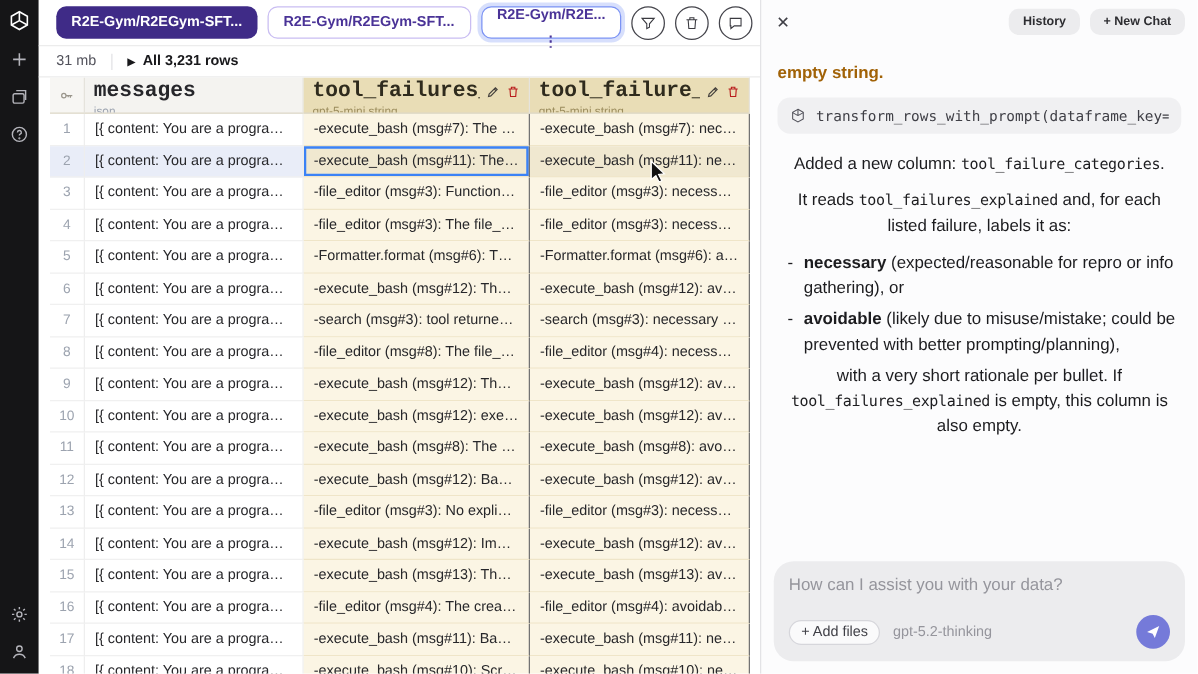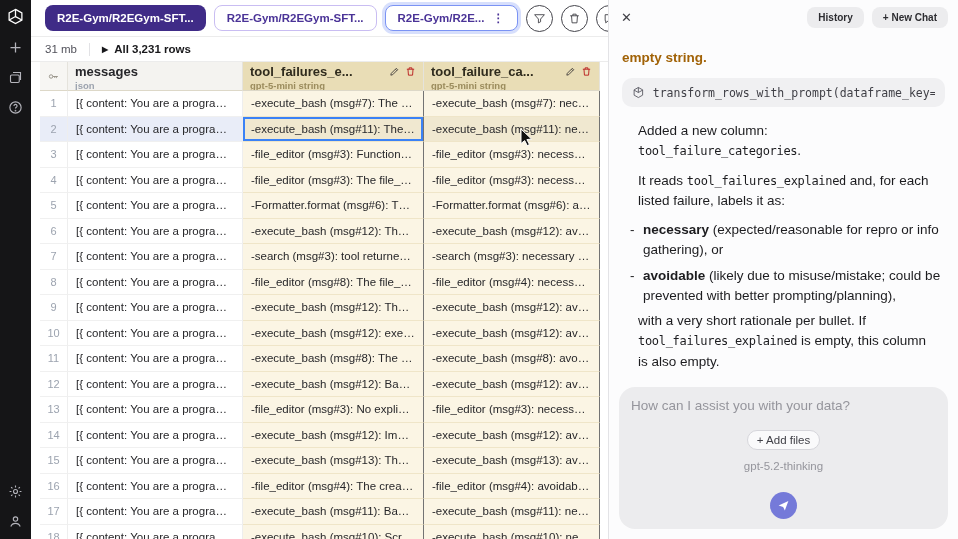--- a/index.html
+++ b/index.html
@@ -11,44 +11,44 @@
   .rail .spacer { flex:1; }
   .rail svg { display:block; }
 
   
   .main { flex:1; display:flex; flex-direction:column; background:#fff; min-width:0; }
 
   .topbar { height:36px; display:flex; align-items:center; padding:0 8px 0 14px; gap:8px; flex-shrink:0; }
   .pill { height:26px; display:flex; align-items:center; gap:8px; padding:0 12px; border-radius:8px; font-size:11.5px; font-weight:600; white-space:nowrap; cursor:pointer; }
   .pill.filled { background:#3f2b87; color:#fff; }
   .pill.outline { background:#fff; color:#4a3397; border:1px solid #c9bdf2; }
-  .pill.active { background:#fff; color:#4a3397; border:1px solid #7b93f4; box-shadow:0 0 0 3px rgba(110,141,246,.28); }
+  .pill.active { background:#fff; color:#4a3397; border:1px solid #7b93f4; box-shadow:0 0 0 3px rgba(110,141,246,.28);flex-direction:column; }
   .pill .dots { font-weight:700; color:#4a3397; letter-spacing:1px; }
   .cbtn { width:27px; height:27px; border-radius:50%; border:1px solid #45454c; background:#fff; display:flex; align-items:center; justify-content:center; cursor:pointer; flex-shrink:0; }
   .cbtn svg { stroke:#3a3a40; fill:none; stroke-width:1.6; }
 
   .metabar { height:26px; border-top:1px solid #ececec; border-bottom:1px solid #ececec; display:flex; align-items:center; padding:0 14px; gap:12px; font-size:11.5px; flex-shrink:0; }
   .metabar .size { color:#52525b; }
   .metabar .vdiv { width:1px; height:13px; background:#e2e2e5; }
   .metabar .rows { display:flex; align-items:center; gap:6px; color:#18181b; font-weight:600; cursor:pointer; }
   .metabar .tri { font-size:8px; color:#18181b; }
 
   
   .tablewrap { flex:1; overflow:hidden; padding-left:9px; }
   .thead { display:flex; height:29px; }
   .th { border-right:1px solid #e5e3dc; border-bottom:1px solid #ddd8c8; padding:2px 7px; overflow:hidden; cursor:pointer; }
   .th.num { width:28px; background:#f7f6f3; display:flex; align-items:center; justify-content:center; padding:0; }
   .th.msg { width:175px; background:#f4f3f0; }
   .th.cream { background:#e9ddb6; }
   .th.c2 { width:181px; }
   .th.c3 { width:176px; }
   .th-top { display:flex; align-items:center; gap:5px; }
-  .th-name { font-size:13px; font-weight:700; color:#2f2b1d; white-space:nowrap; overflow:hidden; }
+  .th-name { font-size:17px; font-weight:700; color:#2f2b1d; white-space:nowrap; overflow:hidden;font-family:Liberation Mono, monospace; }
   .th.msg .th-name { color:#26262a; }
-  .th-type { font-size:9.5px; color:#9b8c5d; white-space:nowrap; margin-top:1px;font-weight:bold; }
+  .th-type { font-size:9.5px; color:#9b8c5d; white-space:nowrap; margin-top:1px; }
   .th.msg .th-type { color:#9ca3af; }
   .hicons { margin-left:auto; display:flex; gap:5px; align-items:center; }
   .hicons svg { display:block; }
 
   .tbody { overflow:hidden; }
   .trow { display:flex; height:25.5px; }
   .td { font-size:11.5px; line-height:24px; padding:0 8px; white-space:nowrap; overflow:hidden; text-overflow:ellipsis; border-right:1px solid #eeeeee; border-bottom:1px solid #f0f0f0; color:#27272a; cursor:default; }
   .td.num { width:28px; color:#9ca3af; text-align:center; padding:0 2px; font-size:11px; }
   .td.msg { width:175px; }
   .td.cream { background:#fbf5e4; border-right:1px solid #737373; border-bottom:1px solid #efe5c8; }
@@ -64,29 +64,29 @@
   .xbtn { font-size:13px; color:#3f3f46; cursor:pointer; background:none; border:none; font-family:inherit; }
   .chat-head .hspace { flex:1; }
   .gbtn { background:#ececee; border:none; border-radius:8px; padding:5px 11px; font-size:10px; font-weight:600; color:#2d2d31; cursor:pointer; font-family:inherit; white-space:nowrap; }
 
   .chat-scroll { flex:1; overflow:hidden; padding:0 13px; }
   .prev-tail { font-size:13.5px; font-weight:700; color:#a16207; margin-top:16px; }
   .user-bubble { margin-top:12px; background:#4438c2; color:#fff; border-radius:13px; padding:12px 14px; font-size:13.5px; line-height:1.45; }
   .tool-pill { margin-top:13px; background:#f0f0f2; border-radius:10px; padding:7px 10px; display:flex; align-items:center; gap:8px; overflow:hidden; cursor:pointer; }
   .tool-pill code { font-family:"DejaVu Sans Mono", monospace; font-size:11.5px; color:#3f3f46; white-space:nowrap; overflow:hidden; }
   .assistant { margin-top:14px; font-size:13.5px; line-height:1.5; color:#1c1c1f; }
-  .assistant p { margin:0 16px 9px; }
+  .assistant p { margin:0 0 9px;text-align:center; }
   .assistant code { font-family:"DejaVu Sans Mono", monospace; font-size:12px; letter-spacing:-0.3px; }
   .assistant ul { list-style:none; margin:0 0 4px 8px; }
   .assistant li { position:relative; padding-left:13px; margin-bottom:5px; }
   .assistant li::before { content:"-"; position:absolute; left:0; top:0; }
 
   .composer { margin:8px 10px 10px; background:#ececee; border-radius:16px; padding:11px 12px 10px; flex-shrink:0; }
   .composer .ph { font-size:13.5px; color:#95959c; cursor:text; }
-  .composer .crow { display:flex; align-items:center; gap:10px; margin-top:17px;flex-direction:column; }
+  .composer .crow { display:flex; align-items:center; gap:10px; margin-top:17px; }
   .addfiles { background:#fafafb; border:1px solid #d6d6db; border-radius:999px; padding:3px 9px; font-size:11.5px; color:#3f3f46; cursor:pointer; font-family:inherit; white-space:nowrap; }
   .model { font-size:11.5px; color:#95959c; }
   .crow .cspace { flex:1; }
   .send { width:27px; height:27px; border-radius:50%; background:#757ad9; border:none; display:flex; align-items:center; justify-content:center; cursor:pointer; }
 
   .cursor { position:absolute; left:520px; top:128px; pointer-events:none; }
 </style>
 </head>
 <body>
 

